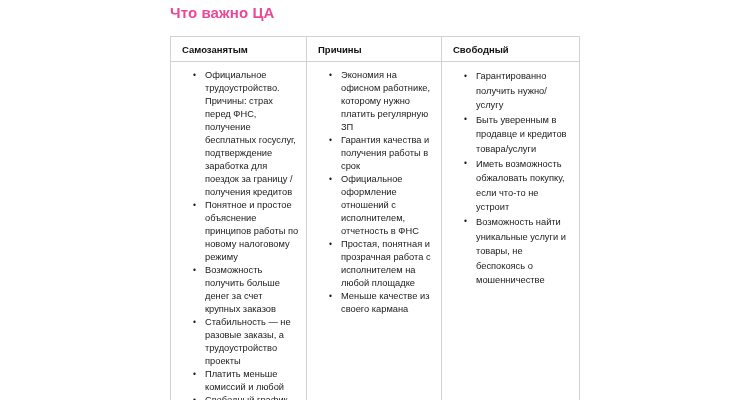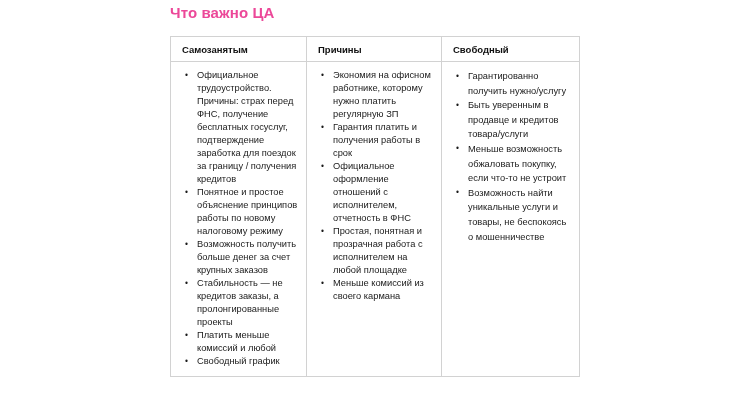--- a/index.html
+++ b/index.html
@@ -81,21 +81,21 @@
     margin: 0;
     padding: 0 0 0 13px;
     list-style: none;
   }
 
   ul.bullets li {
     position: relative;
     font-size: 9.3px;
     line-height: 13.0px;
     color: #1a1a1a;
-    margin: 0 0 0 4px;
+    margin: 0 0 0 12px;
     padding: 0 0 0 2px;
     text-indent: 0;
   }
 
   ul.bullets li::before {
     content: "\2022";
     position: absolute;
     left: -10px;
     top: -0.5px;
     font-size: 8.5px;
@@ -138,45 +138,45 @@
       </thead>
       <tbody>
         <tr>
 
           <td class="col-samo">
             <div class="cell-inner">
               <ul class="bullets">
                 <li>Официальное трудоустройство. Причины: страх перед ФНС, получение бесплатных госуслуг, подтверждение заработка для поездок за границу / получения кредитов</li>
                 <li>Понятное и простое объяснение принципов работы по новому налоговому режиму</li>
                 <li>Возможность получить больше денег за счет крупных заказов</li>
-                <li>Стабильность — не кредитов заказы, а пролонгированные проекты</li>
+                <li>Стабильность — не разовые заказы, а трудоустройство проекты</li>
                 <li>Платить меньше комиссий и любой</li>
                 <li>Свободный график</li>
               </ul>
             </div>
           </td>
 
           <td class="col-yur">
             <div class="cell-inner">
               <ul class="bullets">
                 <li>Экономия на офисном работнике, которому нужно платить регулярную ЗП</li>
-                <li>Гарантия платить и получения работы в срок</li>
+                <li>Гарантия качества и получения работы в срок</li>
                 <li>Официальное оформление отношений с исполнителем, отчетность в ФНС</li>
                 <li>Простая, понятная и прозрачная работа с исполнителем на любой площадке</li>
-                <li>Меньше комиссий из своего кармана</li>
+                <li>Меньше качестве из своего кармана</li>
               </ul>
             </div>
           </td>
 
           <td class="col-fiz">
             <div class="cell-inner">
               <ul class="bullets">
                 <li>Гарантированно получить нужно/услугу</li>
                 <li>Быть уверенным в продавце и кредитов товара/услуги</li>
-                <li>Меньше возможность обжаловать покупку, если что-то не устроит</li>
+                <li>Иметь возможность обжаловать покупку, если что-то не устроит</li>
                 <li>Возможность найти уникальные услуги и товары, не беспокоясь о мошенничестве</li>
               </ul>
             </div>
           </td>
 
         </tr>
       </tbody>
     </table>
   </div>
 

